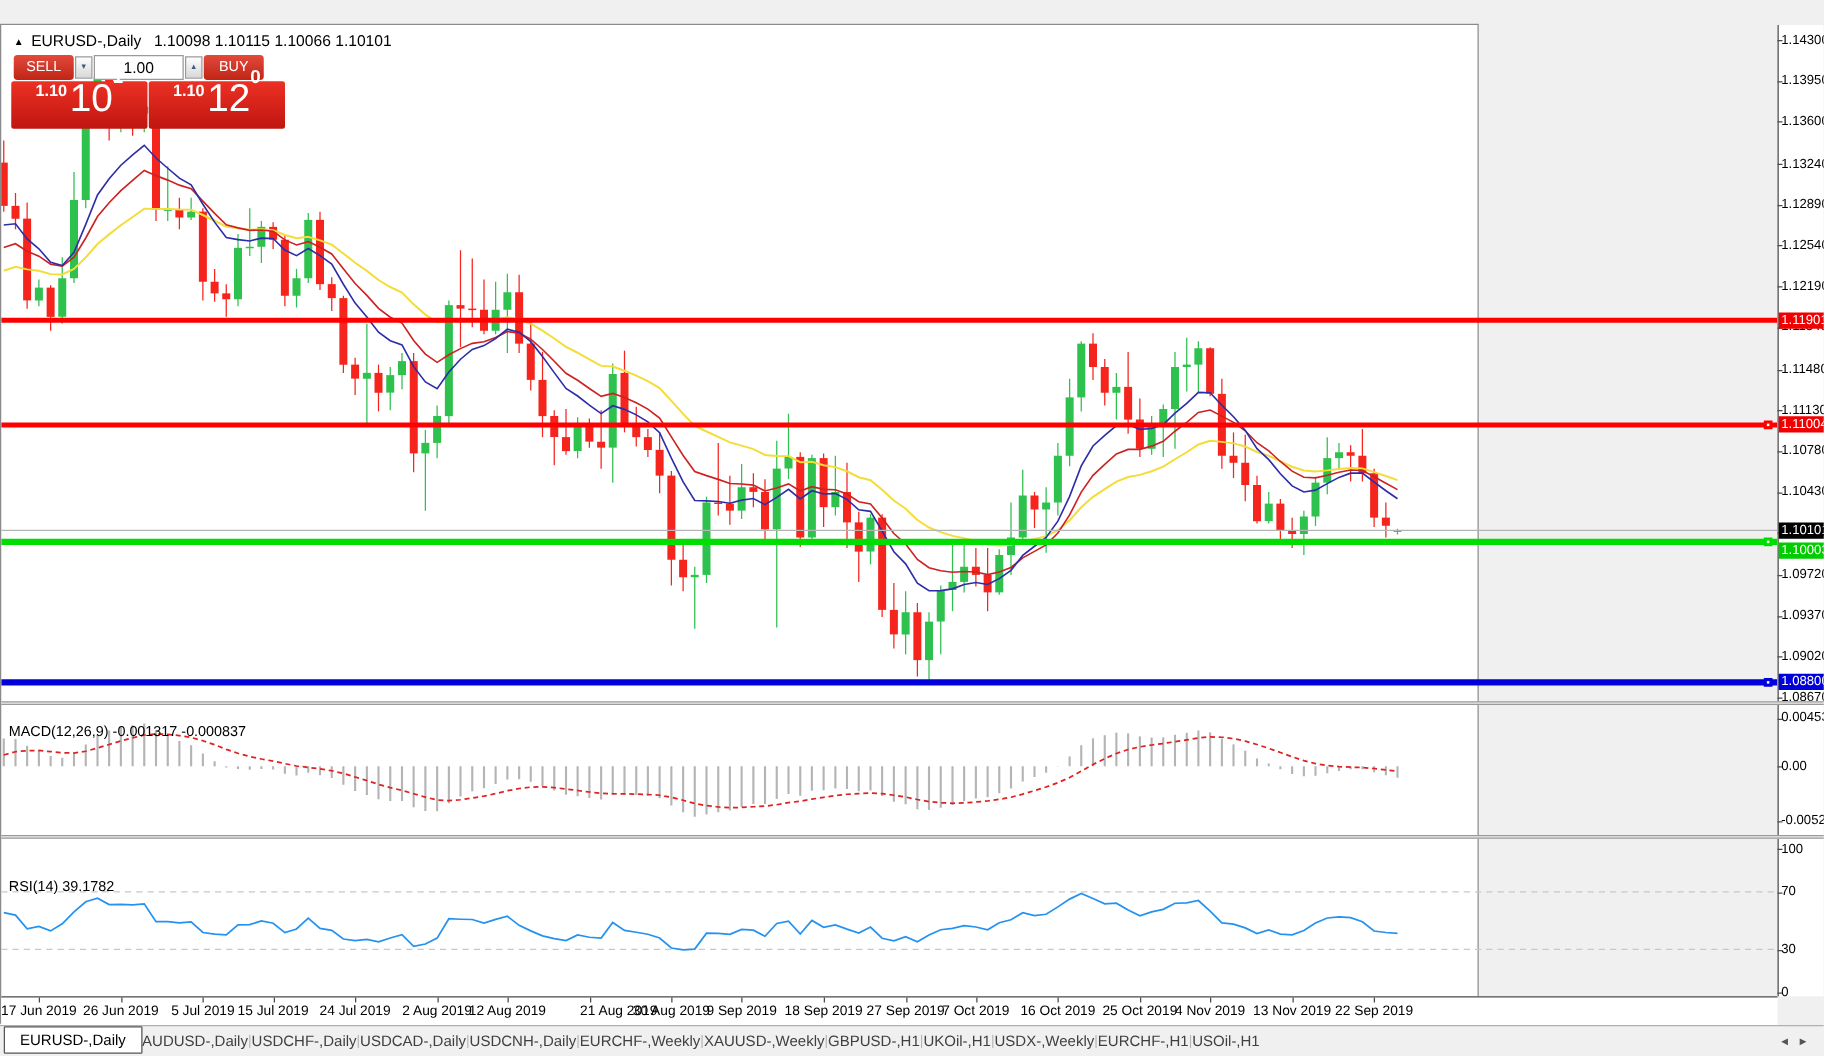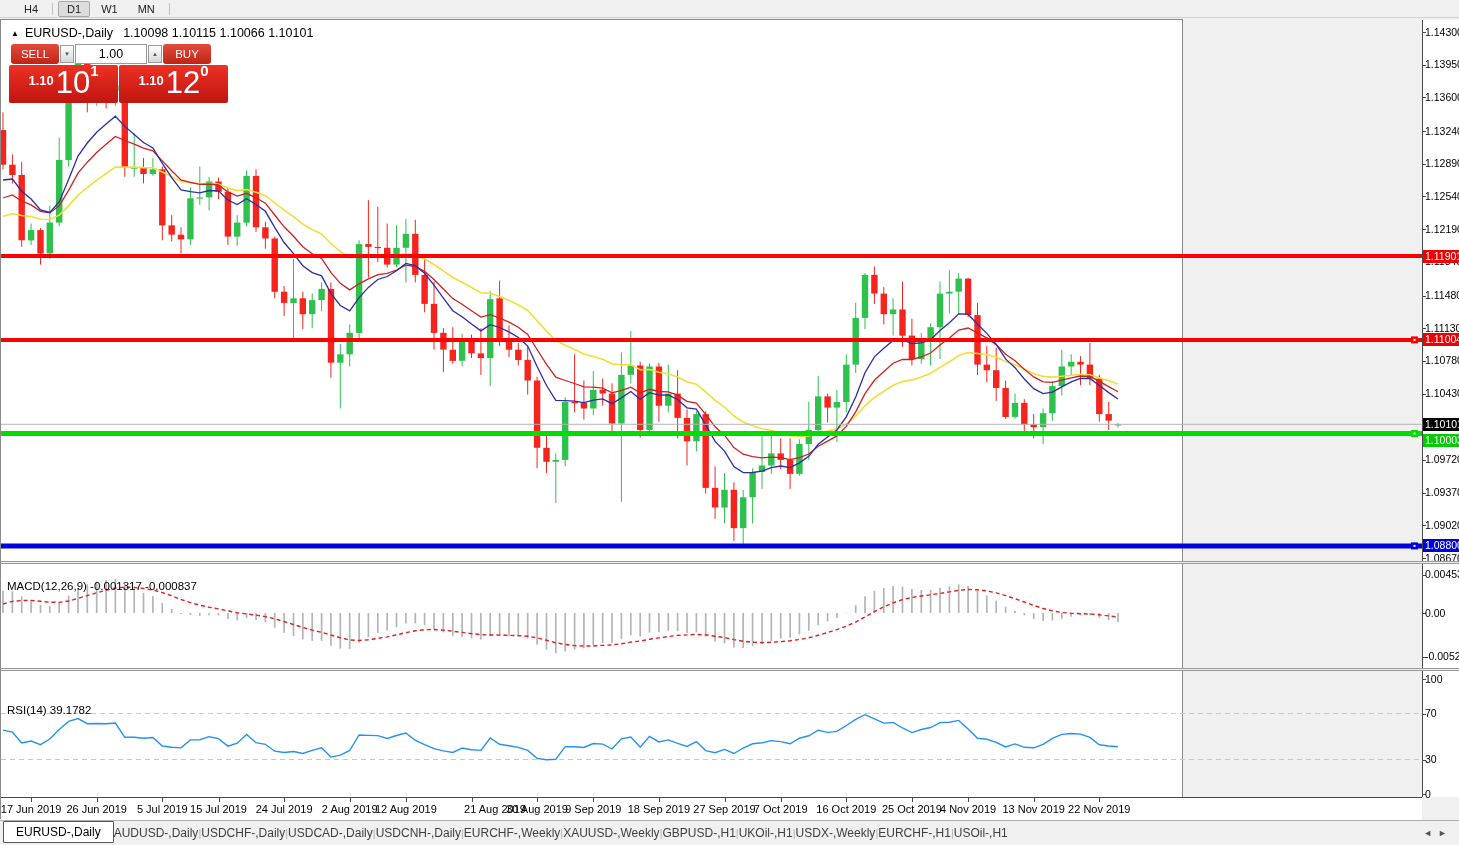--- a/index.html
+++ b/index.html
@@ -30,21 +30,21 @@
   .tp-row1 { display:flex; height:20px; margin-left:2px; }
   .tp-btn { width:48px; height:20px; line-height:20px; text-align:center; color:#fff;
     font-size:11.5px; background:linear-gradient(#e24a3b,#c02415); border-radius:3px; cursor:pointer; }
   .tp-spin { width:14px; height:18px; margin:1px 1px; background:linear-gradient(#fdfdfd,#d8d8d8);
     border:1px solid #9a9a9a; font-size:7px; color:#3b5a80; text-align:center; line-height:16px; cursor:pointer; }
   .tp-vol { width:72px; height:20px; background:#fff; border:1px solid #9a9a9a;
     font-size:12.5px; color:#000; text-align:center; line-height:18px; }
   .tp-row2 { display:flex; margin-top:1px; }
   .tp-price { width:109px; height:38px; color:#fff; cursor:pointer; position:relative;
     background:linear-gradient(#ec3125,#c01510); margin-right:1px; border-radius:2px;
-    display:flex; align-items:center; justify-content:center; padding-bottom:3px; }
+    display:flex; align-items:flex-start; justify-content:center; padding-bottom:3px; }
   .tp-price .pre { font-size:13px; font-weight:bold; margin-right:2px; margin-bottom:4px; }
   .tp-price .big { font-size:31px; font-weight:normal; line-height:28px; }
   .tp-price .sup { font-size:15px; font-weight:bold; position:relative; top:-12px; }
 
   
   .pane-label { position:absolute; left:6px; font-size:11.5px; color:#000; z-index:4; white-space:nowrap;margin-top:12px; }
 
   
   .price-axis { position:absolute; left:1421px; top:0; width:37px; height:777px;
     background:#fff; border-left:1px solid #4a4a4a; z-index:3; }
@@ -70,29 +70,20 @@
   .tab { font-size:12px; color:#404040; padding:3px 0; white-space:nowrap; cursor:pointer; }
   .tab.active { background:#fff; color:#000; border:1px solid #555; border-radius:1px;
     padding:3px 12px; margin-left:3px; position:relative; top:-1px; }
   .tab-sep { color:#b5b5b5; font-size:11px; }
   .tab-arrows { margin-left:auto; margin-right:6px; font-size:9px; color:#555; letter-spacing:6px; cursor:pointer; }
 </style>
 </head>
 <body>
 
 <div id="app">
-  <div class="toolbar" id="toolbar">
-      <div style="width:14px"></div>
-      <div class="tf-btn">H4</div>
-      <div class="tf-sep"></div>
-      <div class="tf-btn active">D1</div>
-      <div class="tf-btn">W1</div>
-      <div class="tf-btn">MN</div>
-      <div class="tf-sep"></div>
-    </div>
 
   <div class="chartwin">
     <svg id="chart-svg" width="1421" height="777">
         <line x1="2.0" y1="92.3" x2="2.0" y2="149.3" stroke="#f5241d" stroke-width="1"></line>
         <rect x="-1.2" y="110.1" width="6.4" height="34.6" fill="#f5241d"></rect>
         <line x1="11.4" y1="134.4" x2="11.4" y2="163.4" stroke="#f5241d" stroke-width="1"></line>
         <rect x="8.2" y="144.7" width="6.4" height="10.3" fill="#f5241d"></rect>
         <line x1="20.7" y1="141.9" x2="20.7" y2="226.9" stroke="#f5241d" stroke-width="1"></line>
         <rect x="17.5" y="154.9" width="6.4" height="65.4" fill="#f5241d"></rect>
         <line x1="30.1" y1="203.5" x2="30.1" y2="225.0" stroke="#2ec14e" stroke-width="1"></line>
@@ -584,21 +575,21 @@
         <div class="t-label" style="left:779.7px">7 Oct 2019</div>
         <div class="t-tickmark" style="left:845.3px"></div>
         <div class="t-label" style="left:845.3px">16 Oct 2019</div>
         <div class="t-tickmark" style="left:910.9px"></div>
         <div class="t-label" style="left:910.9px">25 Oct 2019</div>
         <div class="t-tickmark" style="left:967.1px"></div>
         <div class="t-label" style="left:967.1px">4 Nov 2019</div>
         <div class="t-tickmark" style="left:1032.7px"></div>
         <div class="t-label" style="left:1032.7px">13 Nov 2019</div>
         <div class="t-tickmark" style="left:1098.3px"></div>
-        <div class="t-label" style="left:1098.3px">22 Nov 2019</div>
+        <div class="t-label" style="left:1098.3px">22 Sep 2019</div>
       </div>
   </div>
 
   <div class="tabbar" id="tabbar">
       <div class="tab active">EURUSD-,Daily</div>
       <div class="tab">AUDUSD-,Daily</div>
       <span class="tab-sep">|</span>
       <div class="tab">USDCHF-,Daily</div>
       <span class="tab-sep">|</span>
       <div class="tab">USDCAD-,Daily</div>

